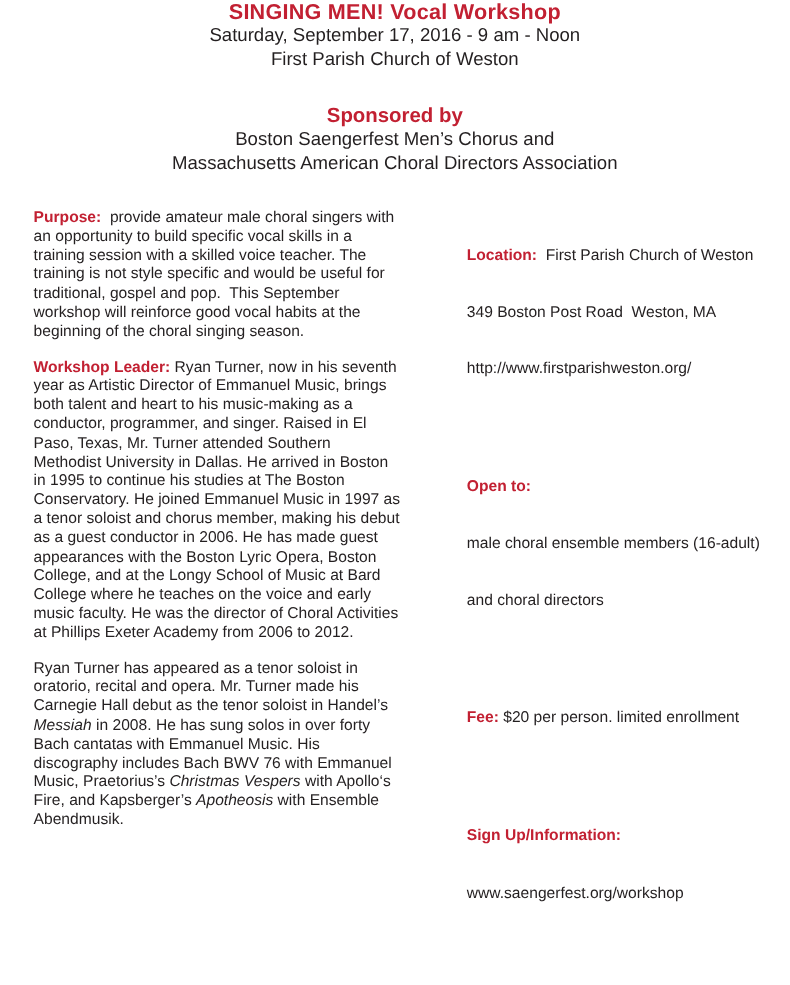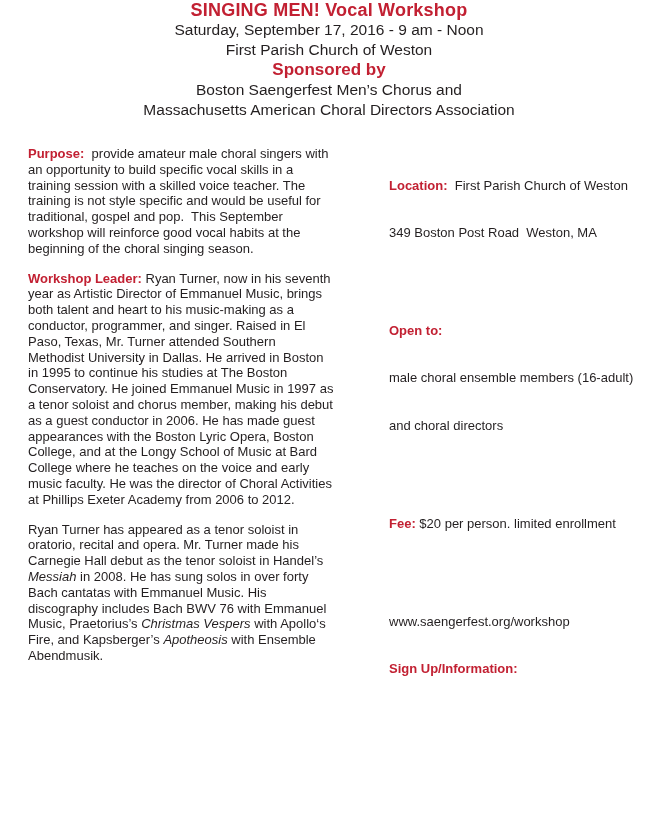--- a/index.html
+++ b/index.html
@@ -25,20 +25,21 @@
     letter-spacing: 0.2px;
   }
   .info-line {
     font-size: 15.5px;
     line-height: 20px;
     color: #231f20;
   }
   .header .info-line:first-of-type { margin-top: 3px; }
   .sponsored {
     text-align: center;
+    margin-top: 27px;
   }
   .sponsored-heading {
     font-size: 17px;
     font-weight: bold;
     color: #c22032;
     line-height: 20px;
   }
   .sponsored .info-line { line-height: 20px; }
   .columns {
     display: flex;
@@ -82,32 +83,33 @@
       <p class="para"><span class="lead">Purpose:</span><span>  provide amateur male choral singers with an opportunity to build specific vocal skills in a training session with a skilled voice teacher. The training is not style specific and would be useful for traditional, gospel and pop.  This September workshop will reinforce good vocal habits at the beginning of the choral singing season.</span></p>
       <p class="para"><span class="lead">Workshop Leader:</span><span> Ryan Turner, now in his seventh year as Artistic Director of Emmanuel Music, brings both talent and heart to his music-making as a conductor, programmer, and singer. Raised in El Paso, Texas, Mr. Turner attended Southern Methodist University in Dallas. He arrived in Boston in 1995 to continue his studies at The Boston Conservatory. He joined Emmanuel Music in 1997 as a tenor soloist and chorus member, making his debut as a guest conductor in 2006. He has made guest appearances with the Boston Lyric Opera, Boston College, and at the Longy School of Music at Bard College where he teaches on the voice and early music faculty. He was the director of Choral Activities at Phillips Exeter Academy from 2006 to 2012.</span></p>
       <p class="para"><span>Ryan Turner has appeared as a tenor soloist in oratorio, recital and opera. Mr. Turner made his Carnegie Hall debut as the tenor soloist in Handel’s </span><span class="i">Messiah</span><span> in 2008. He has sung solos in over forty Bach cantatas with Emmanuel Music. His discography includes Bach BWV 76 with Emmanuel Music, Praetorius’s </span><span class="i">Christmas Vespers</span><span> with Apollo‘s Fire, and Kapsberger’s </span><span class="i">Apotheosis</span><span> with Ensemble Abendmusik.</span></p>
     </div>
 
     <div class="col-right">
 
       <div class="rblock">
         <div class="rline"><span class="lead">Location:</span><span>  First Parish Church of Weston</span></div>
         <div class="rline">349 Boston Post Road  Weston, MA</div>
+        <div class="rline">http://www.firstparishweston.org/</div>
       </div>
 
       <div class="rblock">
         <div class="rline rheading">Open to:</div>
         <div class="rline">male choral ensemble members (16-adult)</div>
         <div class="rline">and choral directors</div>
       </div>
 
       <div class="rblock">
         <div class="rline"><span class="lead">Fee:</span><span> $20 per person. limited enrollment</span></div>
       </div>
 
       <div class="rblock">
+        <div class="rline rheading">Sign Up/Information:</div>
         <div class="rline">www.saengerfest.org/workshop</div>
-        <div class="rline rheading">Sign Up/Information:</div>
       </div>
 
     </div>
   </div>
 </div>
 
 </body></html>

